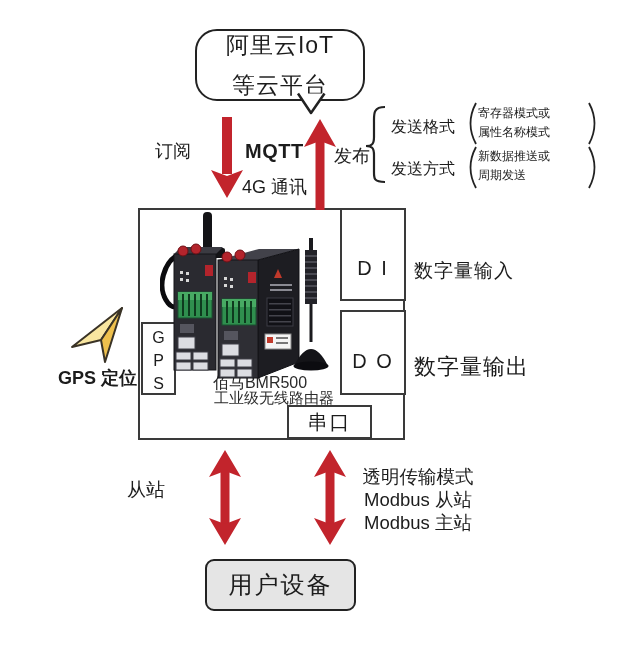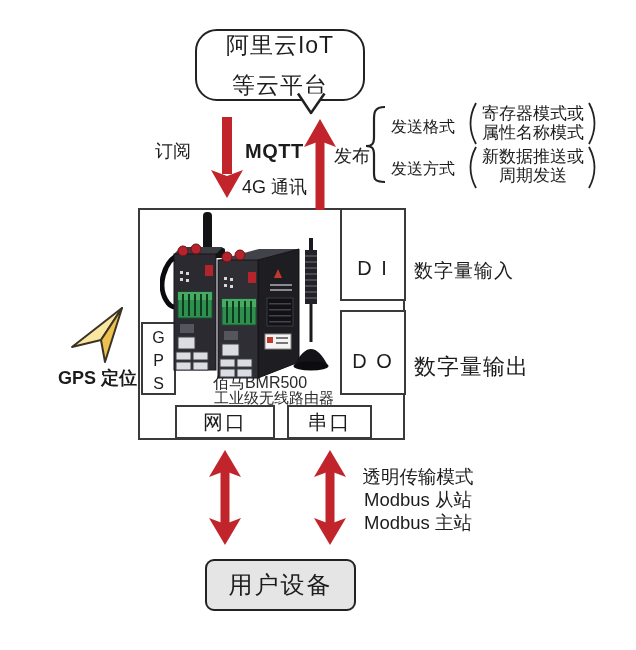--- a/index.html
+++ b/index.html
@@ -16,21 +16,21 @@
     font-size:23px;font-weight:500;line-height:29px;background:#fff;letter-spacing:1px;gap:11px;
   }
   
   .lbl{white-space:nowrap;}
   .subscribe{left:155px;top:139px;font-size:18px;}
   .mqtt{left:245px;top:140px;font-size:20px;font-weight:700;letter-spacing:.5px;}
   .g4{left:242px;top:175px;font-size:18px;}
   .publish{left:334px;top:144px;font-size:18px;}
   .fmt-label{left:391px;top:117px;font-size:16px;font-weight:500;}
   .mode-label{left:391px;top:159px;font-size:16px;font-weight:500;}
-  .opt{left:478px;width:110px;text-align:center;font-size:17px;line-height:19px;font-weight:500;}
+  .opt{left:478px;width:110px;text-align:left;font-size:12px;line-height:19px;font-weight:500;}
   .opt1{top:104px;}
   .opt2{top:147px;}
   
   .frame{left:138px;top:208px;width:267px;height:232px;border:2px solid #3a3a3a;box-sizing:border-box;}
   .wbox{background:#fff;border:2px solid #3a3a3a;box-sizing:border-box;}
   .di{left:340px;top:208px;width:66px;height:93px;}
   .do{left:340px;top:310px;width:66px;height:85px;}
   .ditext{left:340px;top:257px;width:66px;text-align:center;font-size:20px;letter-spacing:2px;}
   .dotext{left:340px;top:350px;width:66px;text-align:center;font-size:20px;letter-spacing:2px;}
   .gpsbox{left:141px;top:322px;width:35px;height:73px;text-align:center;font-size:16px;line-height:23px;padding-top:2px;}
@@ -62,23 +62,20 @@
   <div class="abs frame"></div>
   <div class="abs wbox di"></div>
   <div class="abs ditext lbl">D I</div>
   <div class="abs wbox do"></div>
   <div class="abs dotext lbl">D O</div>
   <div class="abs wbox gpsbox">
     <div>G</div>
     <div>P</div>
     <div>S</div>
   </div>
-  <div class="abs wbox lan">
-    <span>网口</span>
-  </div>
   <div class="abs lbl dicap">数字量输入</div>
 
   <div class="abs wbox serial">
     <span>串口</span>
   </div>
   <div class="abs lbl docap">数字量输出</div>
   <div class="abs lbl gpscap">GPS 定位</div>
   <div class="abs model1">佰马BMR500</div>
   <div class="abs model2">工业级无线路由器</div>
 
@@ -91,20 +88,21 @@
     <div>寄存器模式或</div>
     <div>属性名称模式</div>
   </div>
   <div class="abs lbl mode-label">发送方式</div>
   <div class="abs opt opt2">
     <div>新数据推送或</div>
     <div>周期发送</div>
   </div>
 
   <div class="abs modbus">
+    <div>从站</div>
   </div>
   <div class="abs serialproto">
     <div>透明传输模式</div>
     <div>Modbus 从站</div>
     <div>Modbus 主站</div>
   </div>
 
   <div class="abs userbox">
     <span>用户设备</span>
   </div>

